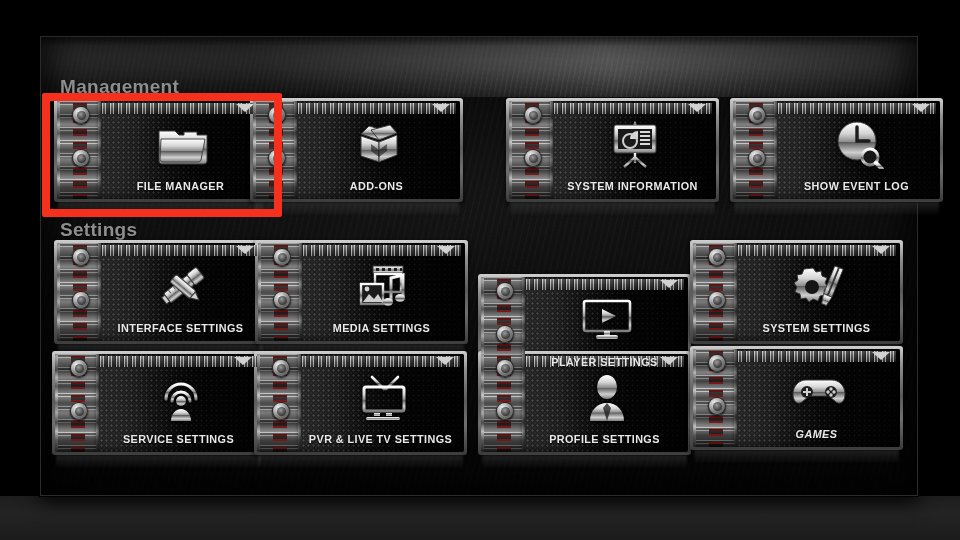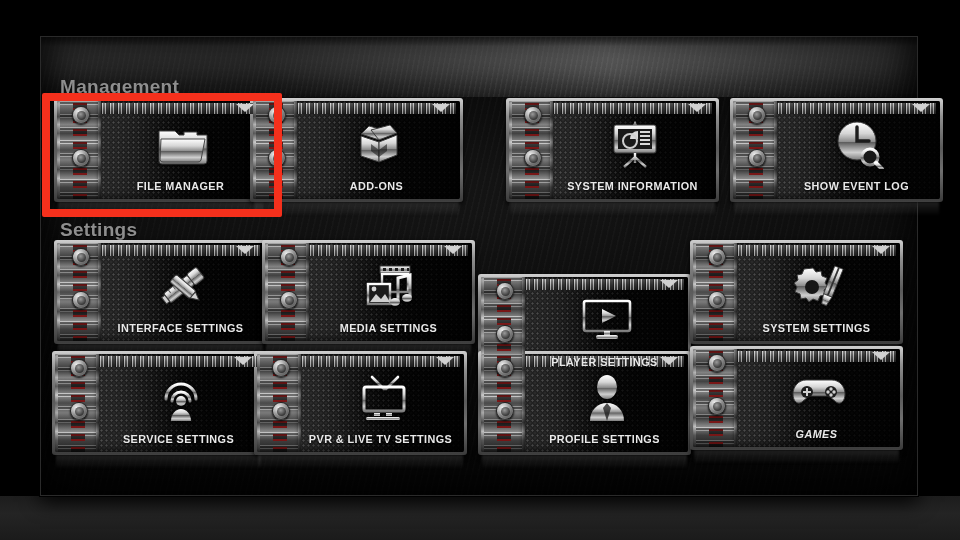--- a/index.html
+++ b/index.html
@@ -386,21 +386,21 @@
        <rect x="14" y="20" width="26" height="10" rx="2" fill="url(#cg4)" stroke="#3c3c3c"></rect>
        <path d="M40 21l8 4-8 4z" fill="#d2d2d2" stroke="#3c3c3c"></path>
      </g>
    </svg>
             </div>
             <div class="tile-label">INTERFACE SETTINGS</div>
           </div>
         </div>
         <div class="tile-refl"></div>
       </div>
-      <div class="tile" style="left: 262px; top: 240px;">
+      <div class="tile" style="left: 255px; top: 240px;">
         <div class="tile-frame">
           <div class="tile-face">
             <div class="tile-rail">
               <div class="hexcol"></div>
               <div class="zig"></div>
               <div class="bolt b1"></div>
               <div class="bolt b2"></div>
             </div>
             <div class="tile-strip"></div>
             <div class="tile-icon">

